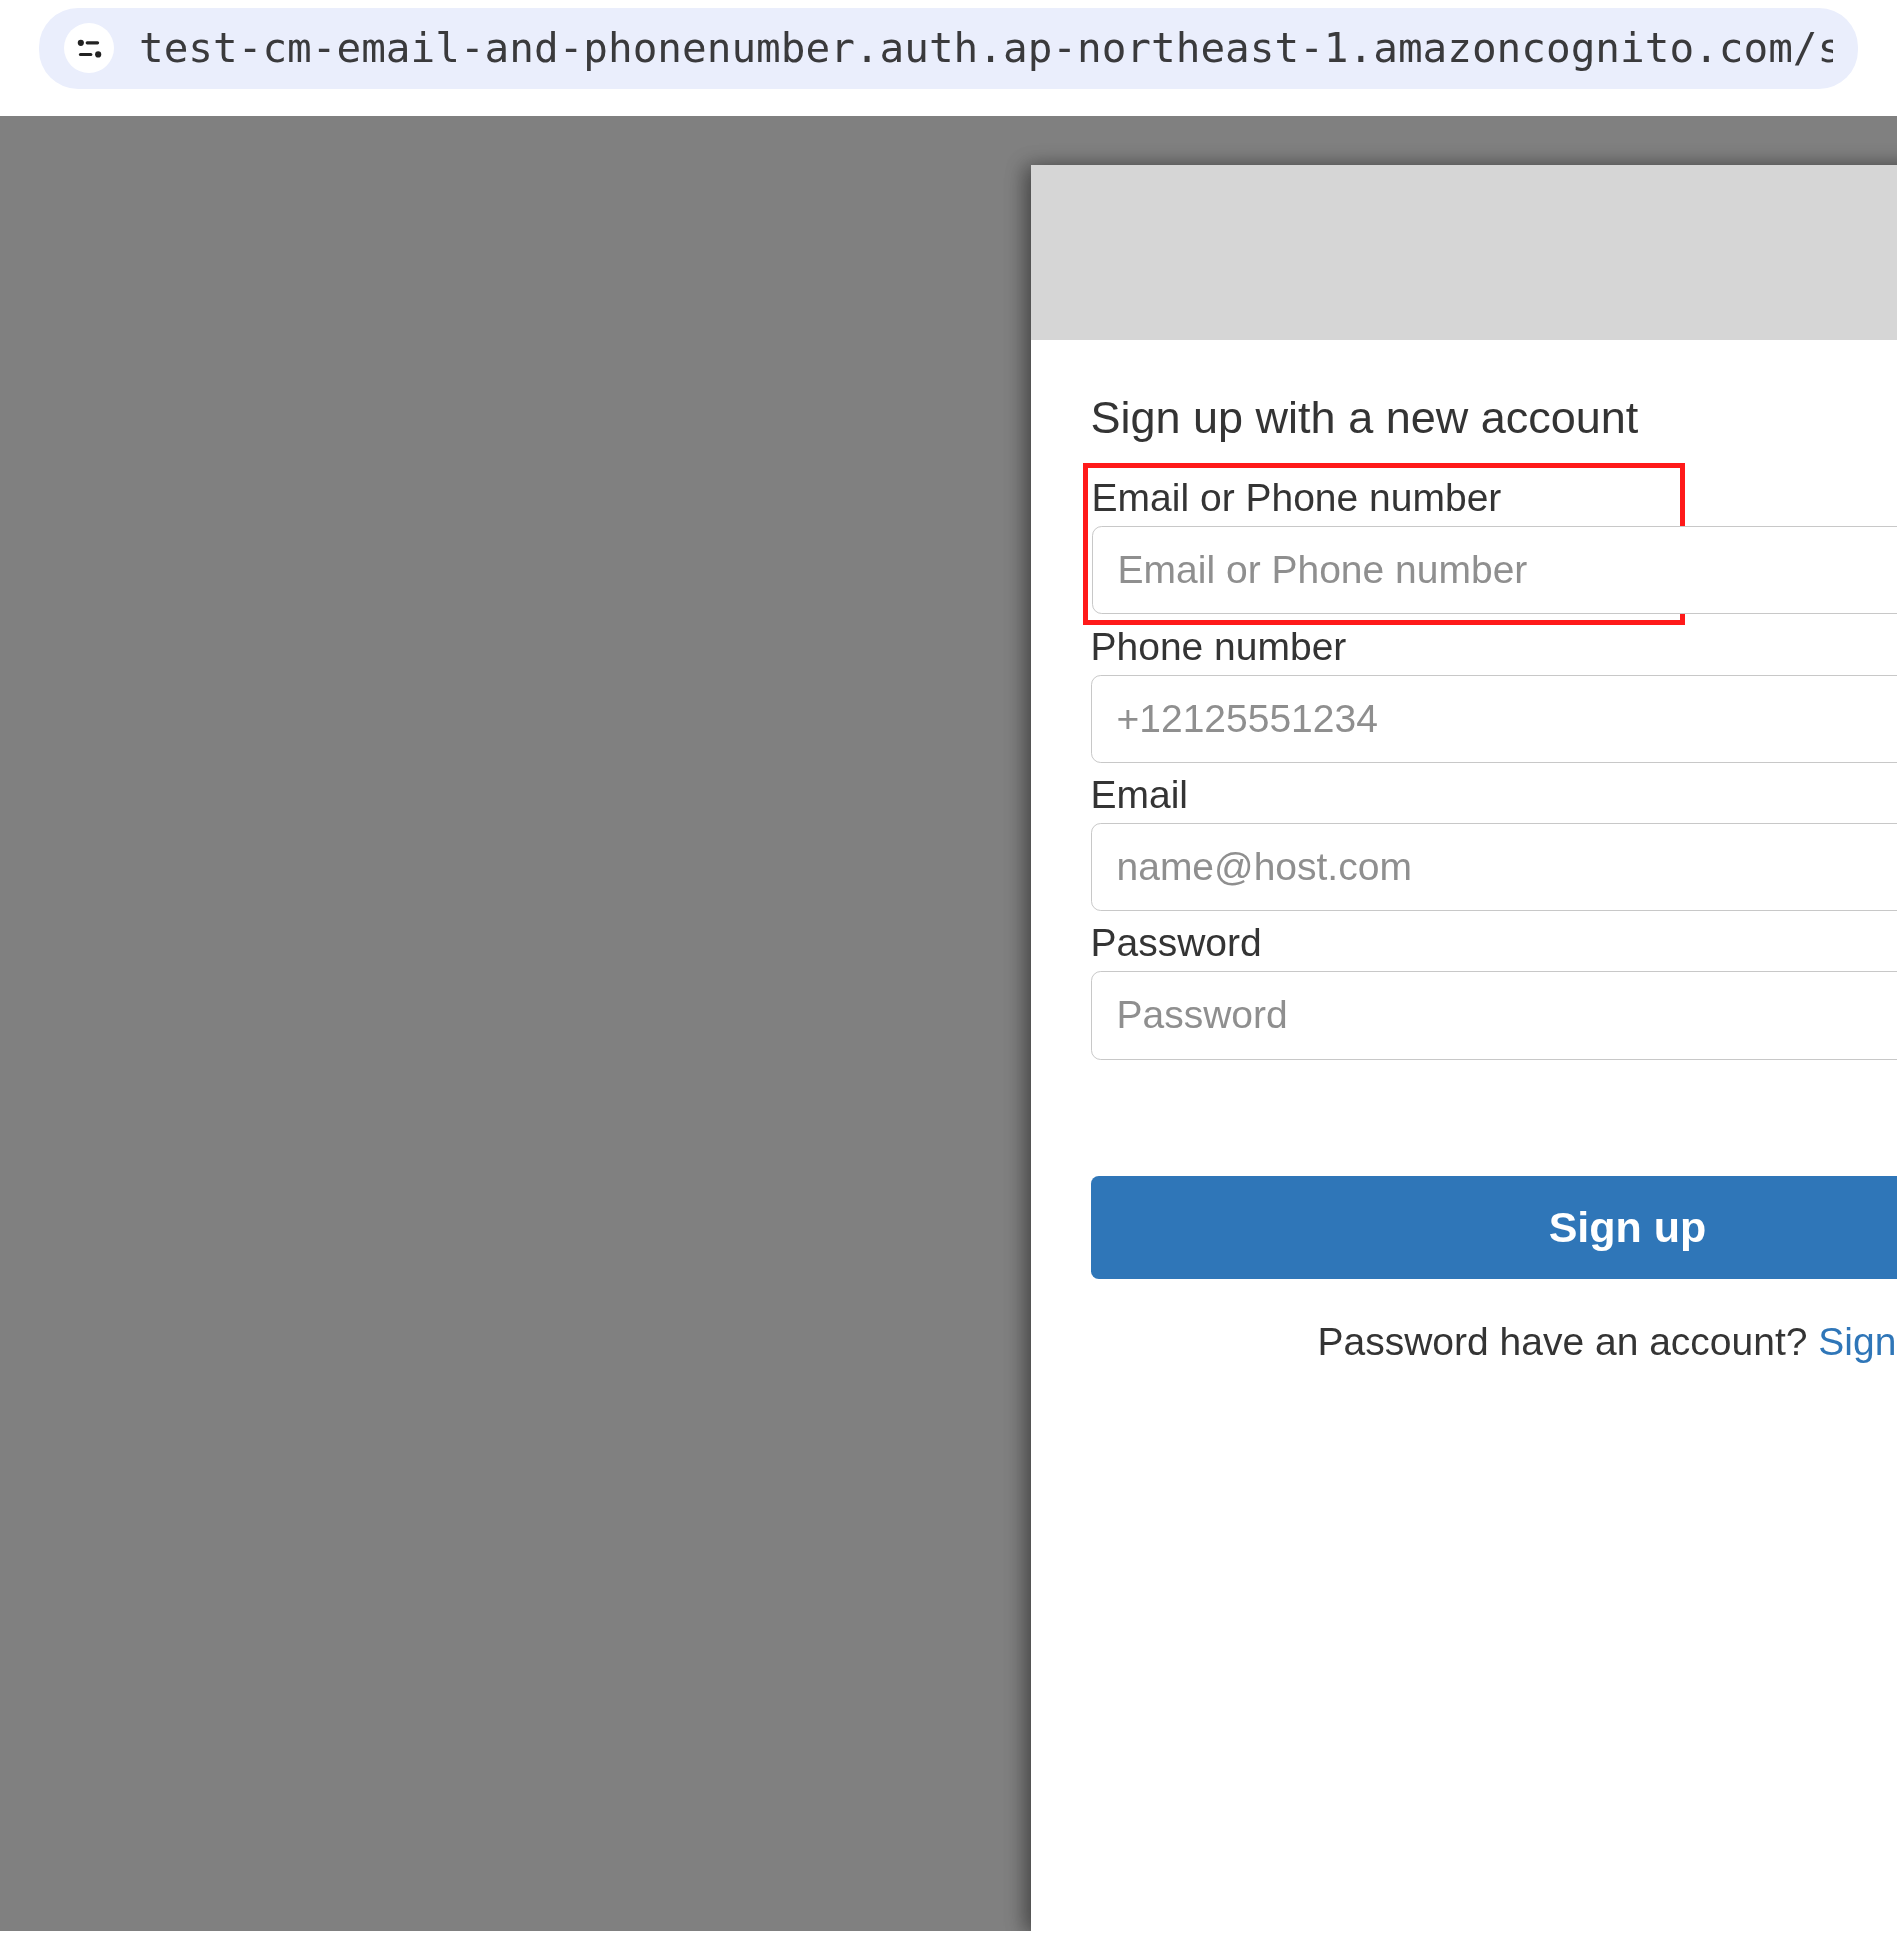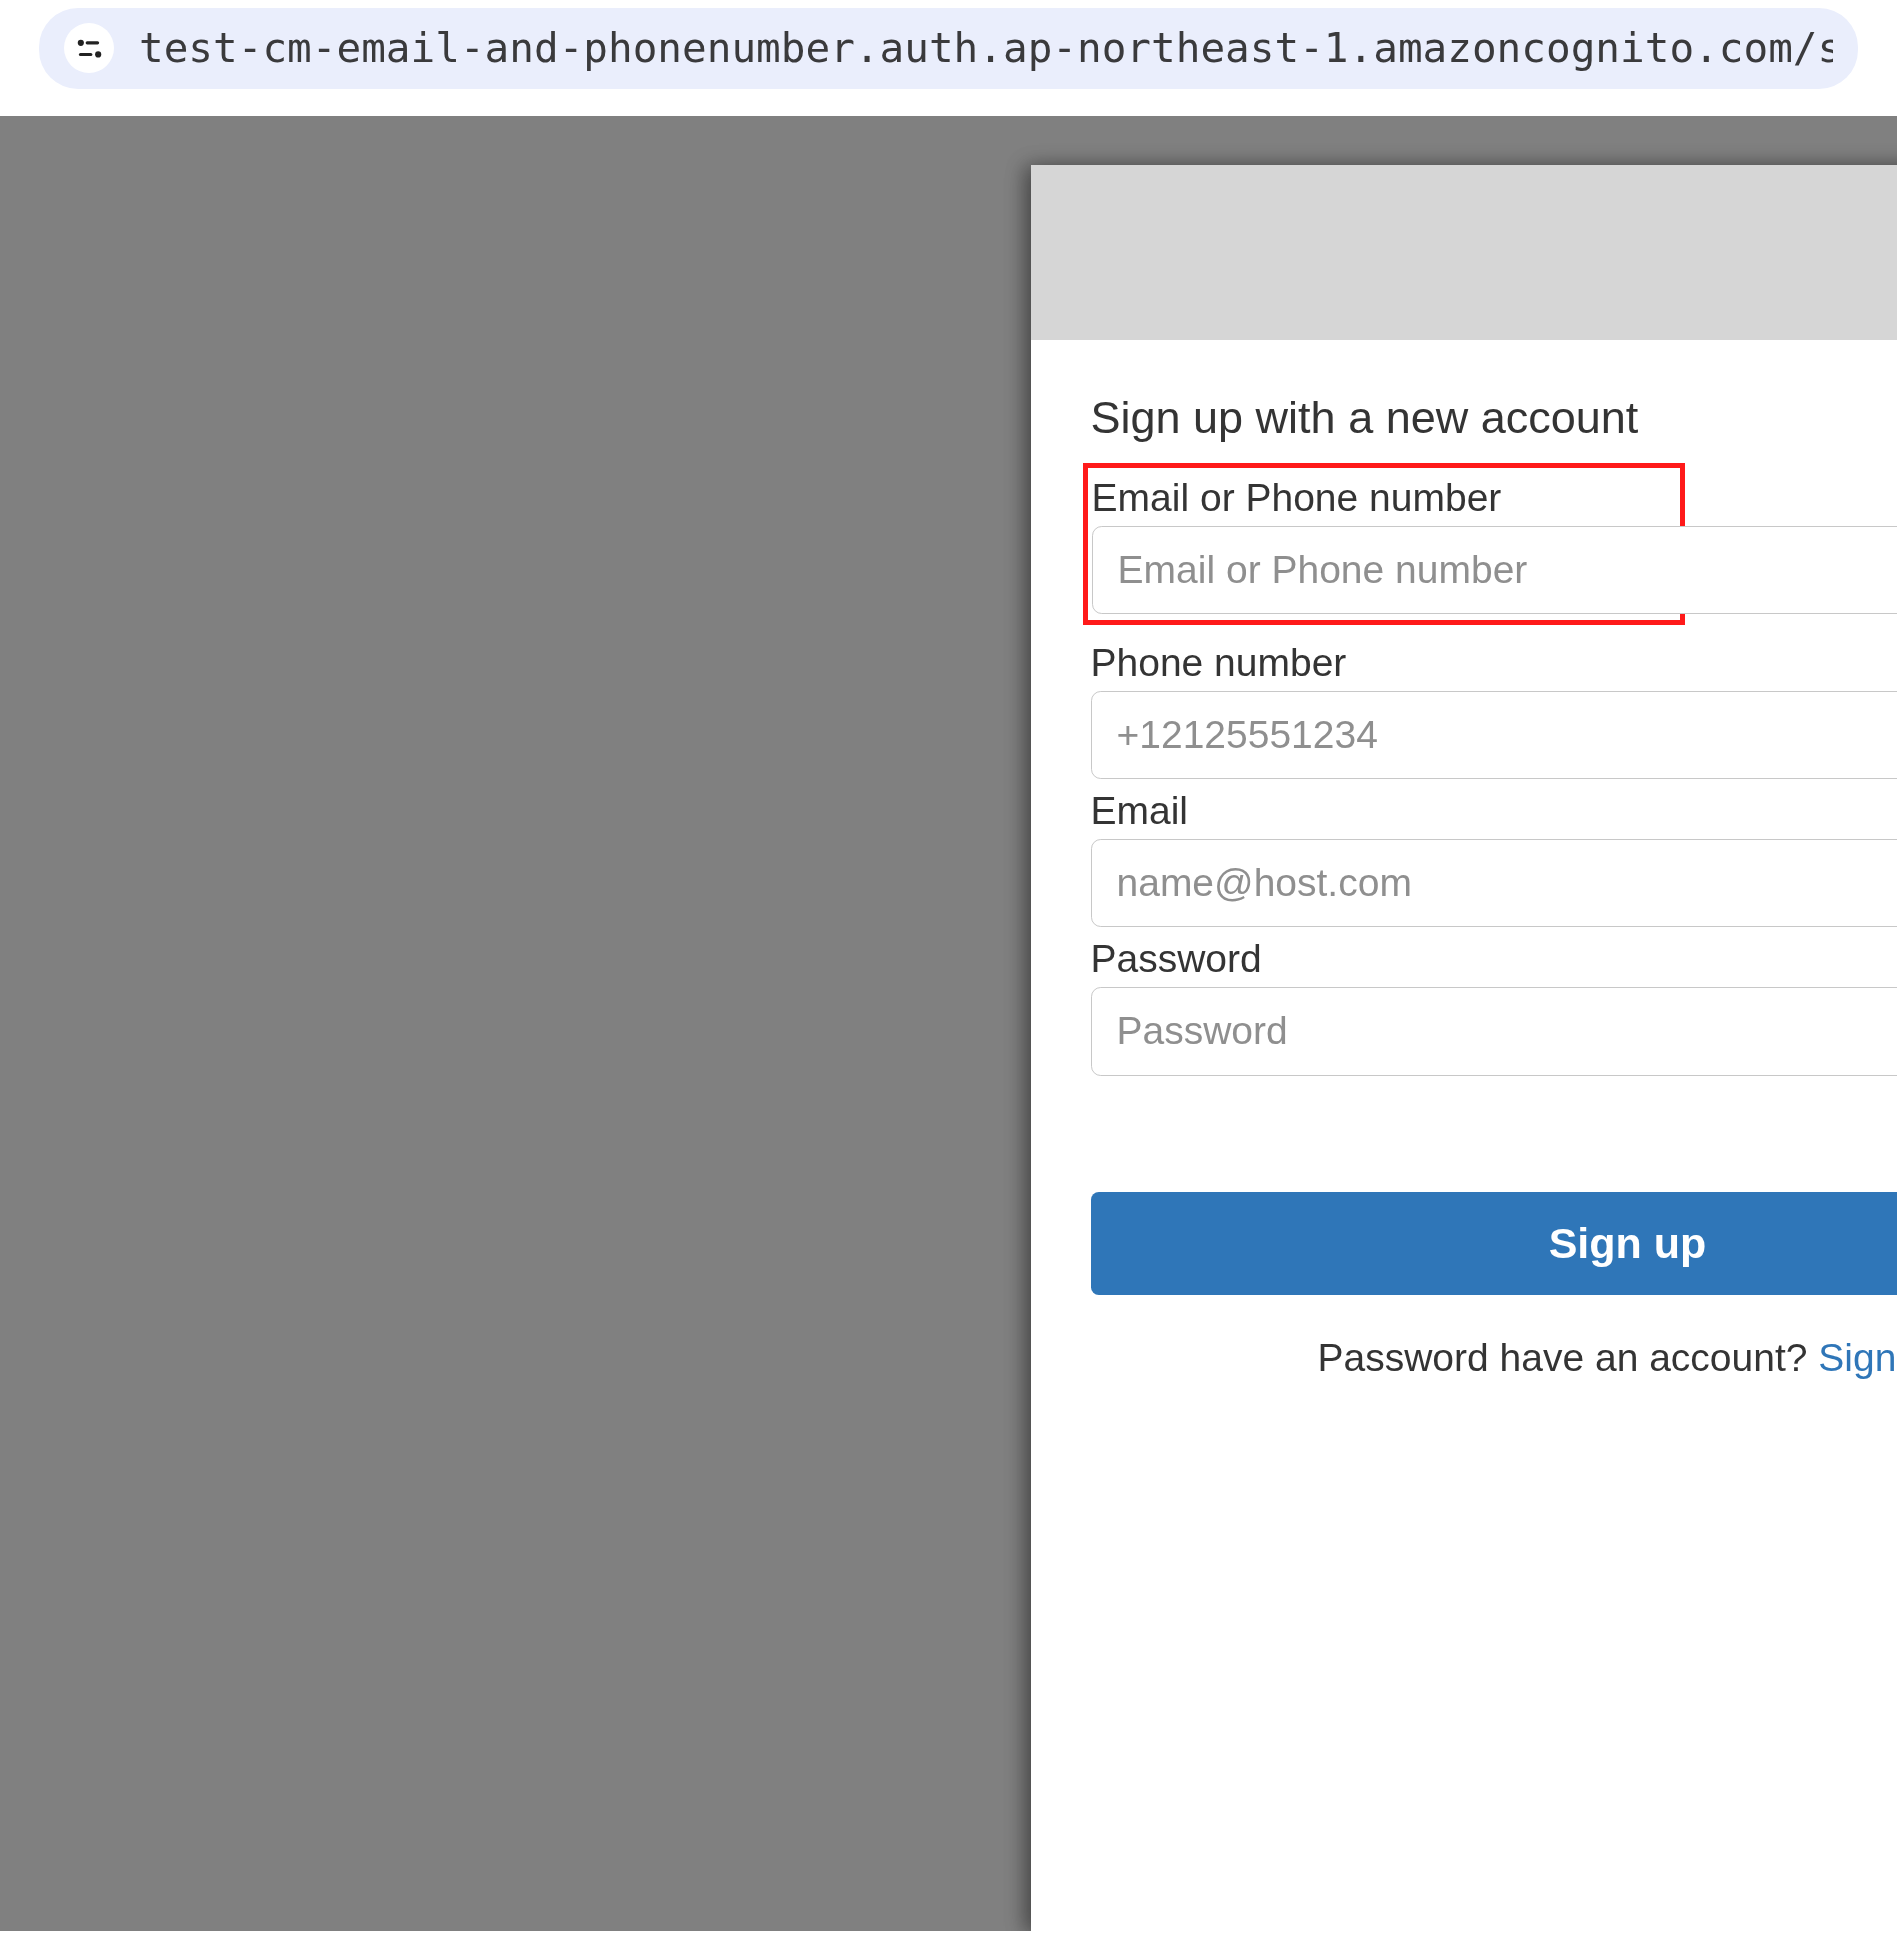--- a/index.html
+++ b/index.html
@@ -72,21 +72,21 @@
       padding: 21.3px 25px;
       border: 1.9px solid #c8c8c8;
       border-radius: 9.7px;
       color: #343434;
       margin-bottom: 9.7px;
     }
     .text-input::placeholder { color: #8f8f8f; }
     .highlight-box {
       border: 5.8px solid #ff1a1a;
       padding: 7.8px 7.8px 0 3.9px;
-      margin: -7.8px -7.8px 16px -7.8px;
+      margin: -7.8px -7.8px 0 -7.8px;
       position: relative;
       width: 602px;
     }
     .highlight-box .text-input {
       margin-bottom: 5.8px;
       width: 200%;
     }
     .wrap-overflow { overflow: visible; }
     .submit-btn {
       margin-top: 107px;

